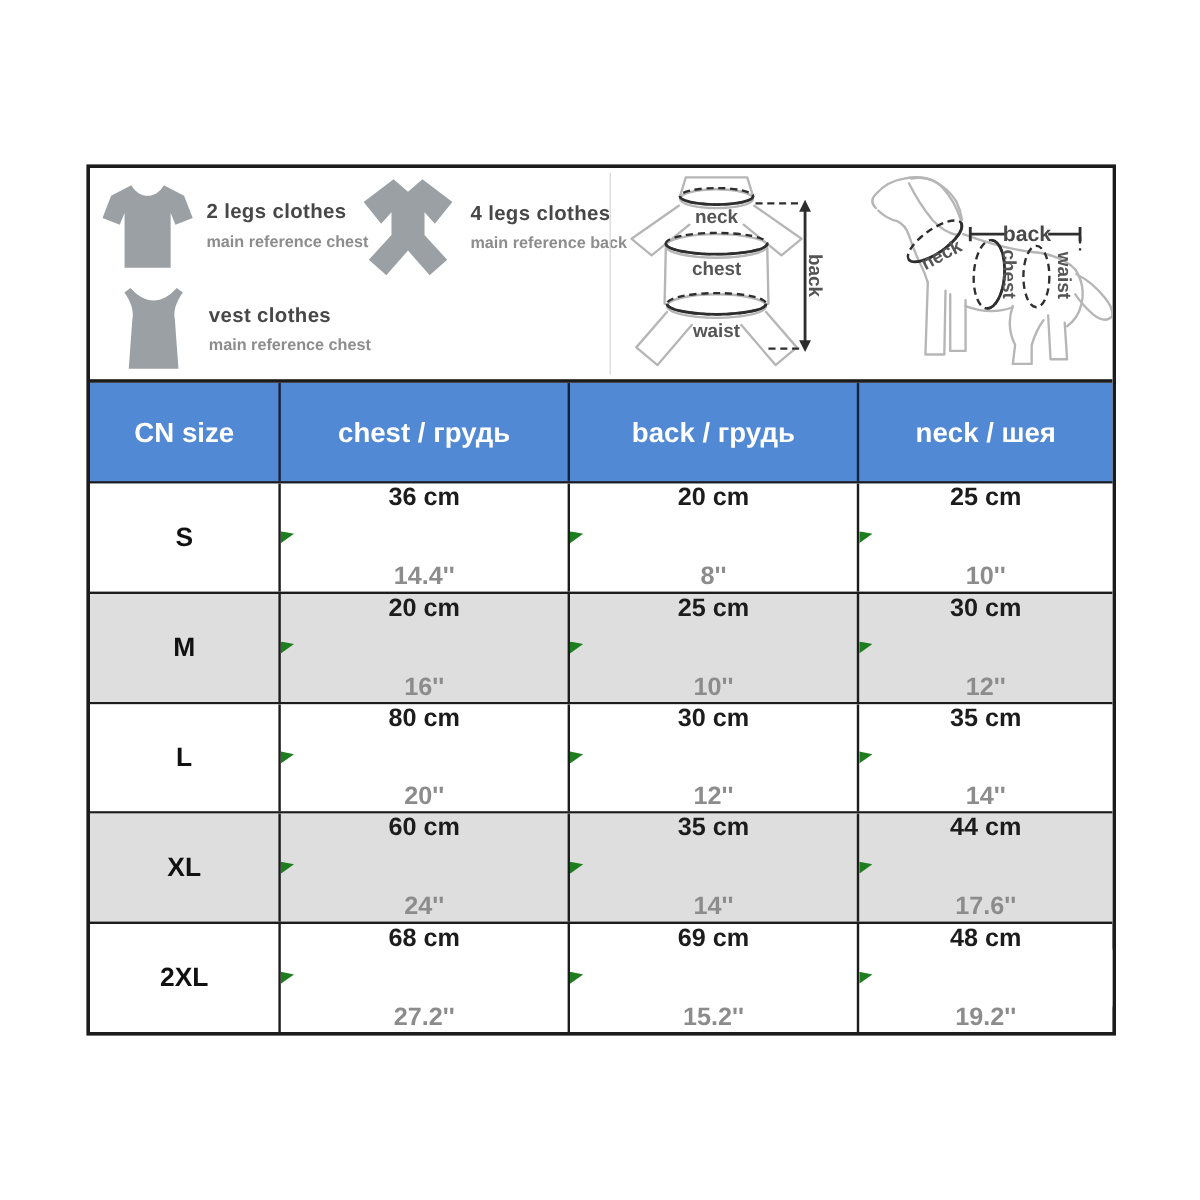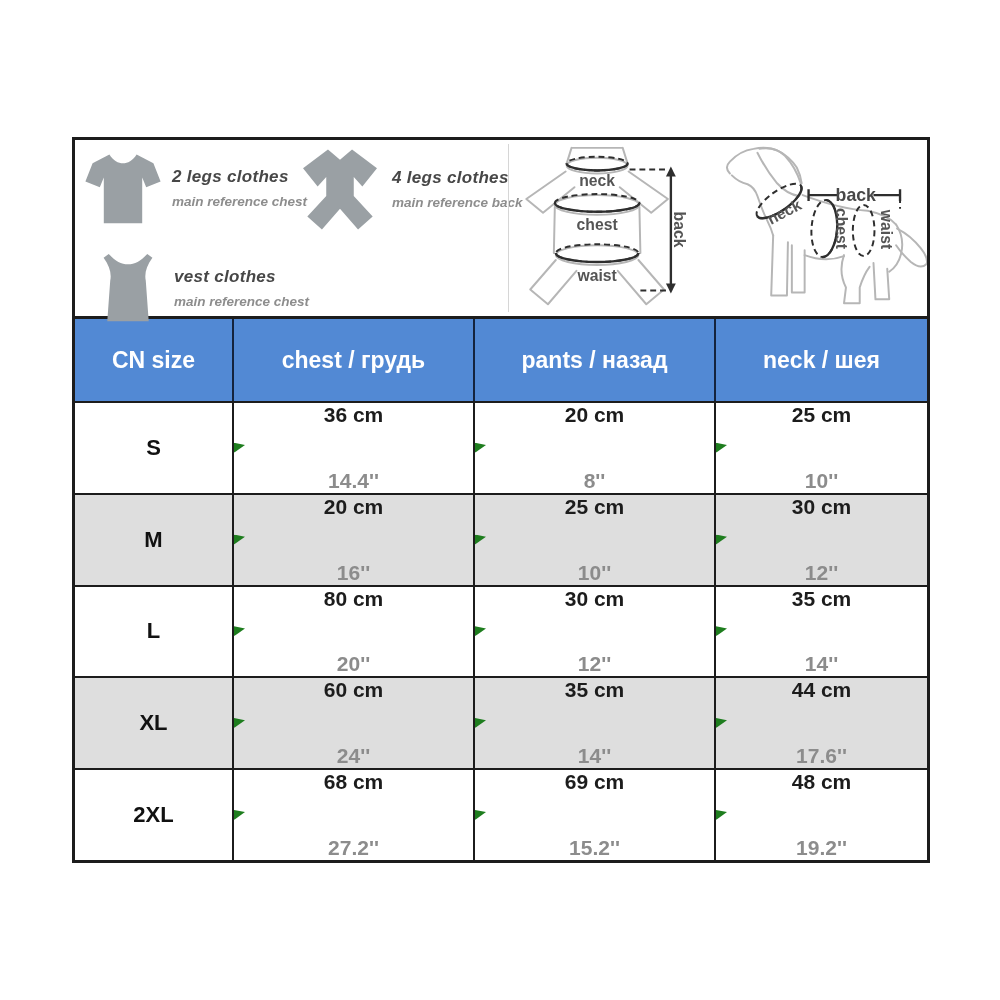--- a/index.html
+++ b/index.html
@@ -5,21 +5,21 @@
   * { margin:0; padding:0; box-sizing:border-box; }
   html,body { background:#fff; }
   body { font-family:"Liberation Sans", sans-serif; }
   .canvas { position:relative; width:1000px; height:1000px; background:#fff; overflow:hidden; }
 
   .frame { position:absolute; left:72px; top:137px; width:858px; height:726px;
            border:3px solid #1c1c1c; background:#fff; display:flex; flex-direction:column; }
 
   
   .top-section { position:relative; height:179px; border-bottom:3px solid #1c1c1c; background:#fff; flex:none; }
-  .legend-area { position:absolute; left:0; top:0; width:433px; height:179px;font-style:italic; }
+  .legend-area { position:absolute; left:0; top:0; width:433px; height:179px; }
   .legend-item { position:absolute; display:flex; align-items:center; gap:9px; }
   .legend-text .ltitle { font-size:17px; font-weight:bold; color:#474747; letter-spacing:.3px; }
   .legend-text .lsub   { font-size:13.5px; font-weight:bold; color:#8d8d8d; margin-top:7px; white-space:nowrap; }
   .legend-icon svg { display:block; }
   .licon-fill { fill:#9aa0a4; }
   .vdivider { position:absolute; left:433px; top:4px; bottom:4px; width:1px; background:#d6d6d6; }
   .garment-box { position:absolute; left:434px; top:0; width:190px; height:179px; }
   .dog-box { position:absolute; left:624px; top:0; width:228px; height:179px; }
 
   .outline  { stroke:#b6b6b6; stroke-width:2; fill:none; stroke-linejoin:round; stroke-linecap:round; }
@@ -72,21 +72,21 @@
             <svg width="86" height="90" viewBox="0 0 100 100">
               <path class="licon-fill" d="M36,4 L50,16 L64,4 L93,26 L76,47 L66,36 L66,58 L88,82 L71,97 L50,73 L29,97 L12,82 L34,58 L34,36 L24,47 L7,26 Z"></path>
             </svg>
           </span>
           <span class="legend-text">
             <div class="ltitle">4 legs clothes</div>
             <div class="lsub">main reference back</div>
           </span>
         </div>
 
-        <div class="legend-item" style="left:16px; top:108px;">
+        <div class="legend-item" style="left:16px; top:94px;">
           <span class="legend-icon">
             <svg width="74" height="80" viewBox="0 0 100 100">
               <path class="licon-fill" d="M24,4 C33,14 41,18 50,18 C59,18 67,14 76,4 L83,9 C75,20 72,30 74,40 L78,95 L22,95 L26,40 C28,30 25,20 17,9 Z"></path>
             </svg>
           </span>
           <span class="legend-text">
             <div class="ltitle">vest clothes</div>
             <div class="lsub">main reference chest</div>
           </span>
         </div>
@@ -161,21 +161,21 @@
           <text class="diag-label" x="158" y="62" text-anchor="middle" style="font-size:18px; fill:#484848;">back</text>
         </svg>
       </div>
     </div>
 
     <div class="size-table">
 
       <div class="t-row t-header">
         <div class="cell">CN size</div>
         <div class="cell">chest / грудь</div>
-        <div class="cell">pants / назад</div>
+        <div class="cell">back / грудь</div>
         <div class="cell">neck / шея</div>
       </div>
 
       <div class="t-row row-white">
         <div class="cell size-cell">S</div>
         <div class="cell measure-cell">
           <span class="green-marker"></span>
           <span class="cm-val">36 cm</span>
           <span class="inch-val">14.4''</span>
         </div>

